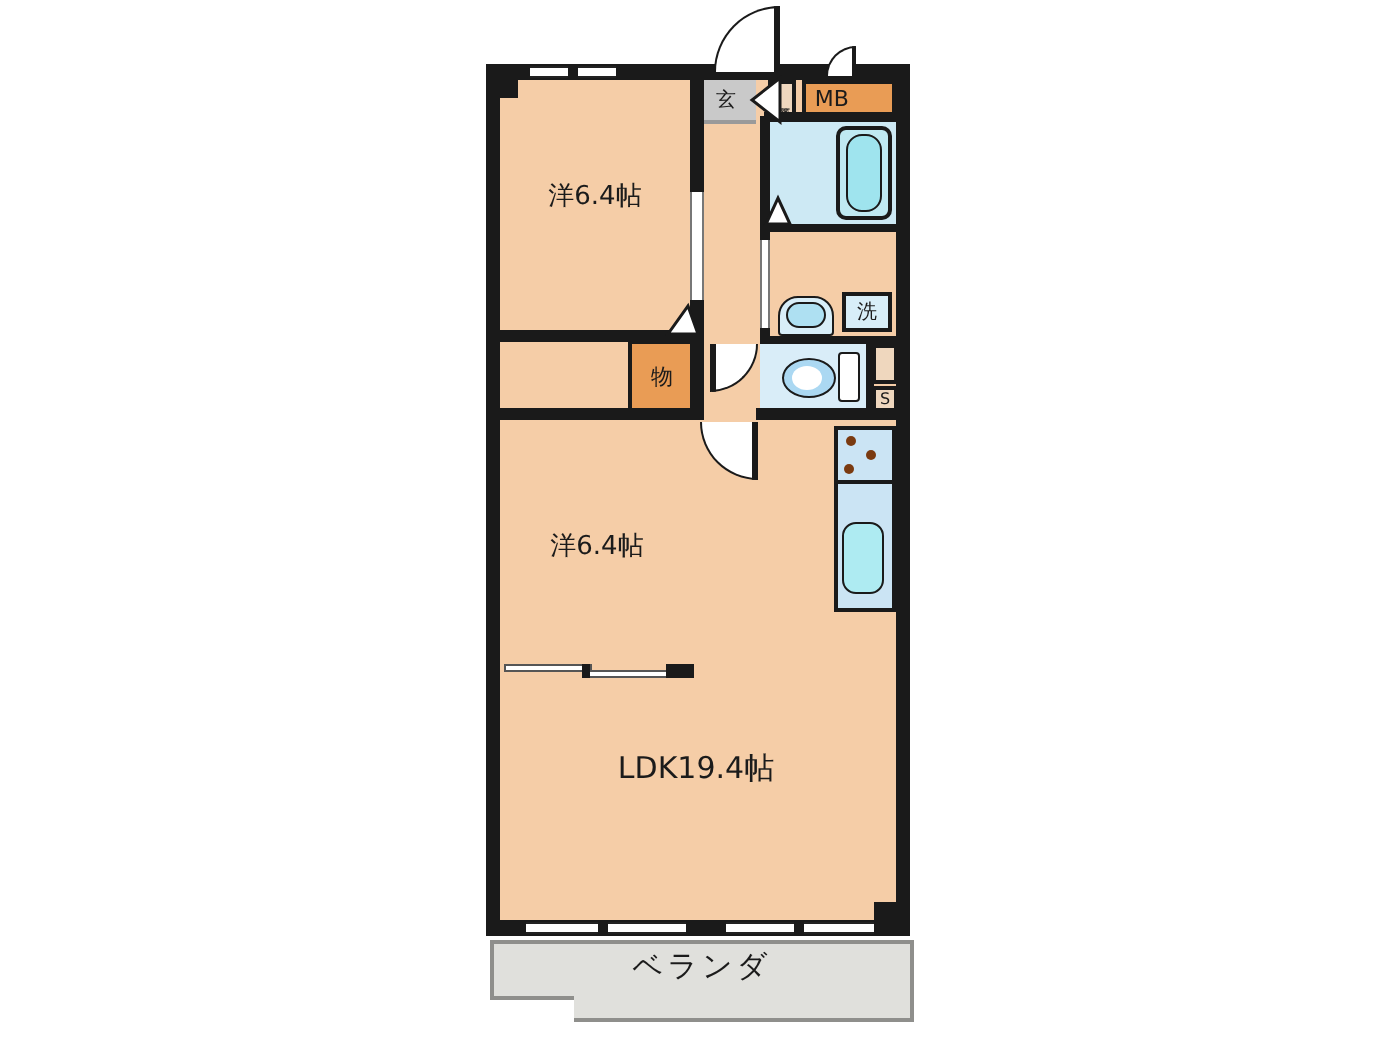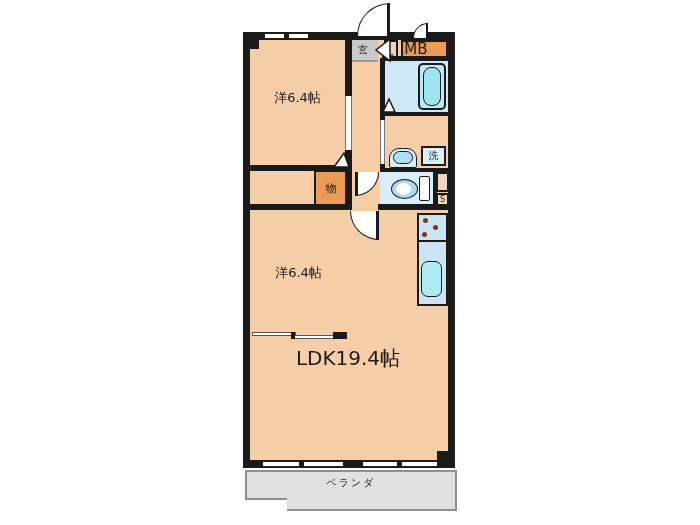--- a/index.html
+++ b/index.html
@@ -30,21 +30,21 @@
 
   <div class="abs" style="left:348px;top:40px;width:30px;height:22px;background:#c9c9c9;border-bottom:2px solid #9a9a9a;">
     <div class="lbl" style="width:100%;height:100%;font-size:10px;">玄</div>
   </div>
 
   <div class="abs beige" style="left:384px;top:40px;width:14px;height:19px;">
     <div class="lbl" style="width:100%;height:100%;font-size:5px;writing-mode:vertical-rl;line-height:1;">下駄箱</div>
   </div>
 
   <div class="abs orange" style="left:401px;top:40px;width:47px;height:18px;">
-    <div class="lbl" style="width:60%;height:100%;font-size:15px;text-align:center;">MB</div>
+    <div class="lbl" style="width:60%;height:100%;font-size:11px;text-align:center;">MB</div>
   </div>
 
   <div class="abs" style="left:389px;top:148px;width:28px;height:20px;background:#d8eef8;border:1.5px solid #1a1a1a;border-radius:10px 10px 2px 2px;"></div>
   <div class="abs" style="left:393px;top:151px;width:20px;height:13px;background:#aee0f2;border:1px solid #1a1a1a;border-radius:7px;"></div>
   <div class="abs" style="left:421px;top:146px;width:25px;height:20px;background:#d8eef8;border:2px solid #1a1a1a;">
     <div class="lbl" style="width:100%;height:100%;font-size:10px;">洗</div>
   </div>
 
   <div class="abs" style="left:380px;top:172px;width:53px;height:32px;background:#d9edf8;"></div>
   <div class="abs" style="left:419px;top:176px;width:11px;height:25px;background:#fff;border:1.5px solid #1a1a1a;border-radius:2px;"></div>
@@ -105,23 +105,23 @@
   <div class="abs arc" style="left:350px;top:211px;width:29px;height:29px;border-bottom-left-radius:100%;border-bottom:1.5px solid #1a1a1a;border-left:1.5px solid #1a1a1a;border-right:3px solid #1a1a1a;"></div>
 
   <svg class="abs" style="left:0;top:0;width:700px;height:525px;" viewBox="0 0 700 525">
     <polygon points="390,39 376,50 390,61" fill="#ffffff" stroke="#1a1a1a" stroke-width="1.5"></polygon>
     <polygon points="334,167 349,167 344,153" fill="#ffffff" stroke="#1a1a1a" stroke-width="1.5"></polygon>
     <polygon points="383,112 395,112 389,99" fill="#ffffff" stroke="#1a1a1a" stroke-width="1.5"></polygon>
   </svg>
 
   <div class="abs lbl" style="left:250px;top:88px;width:95px;height:20px;font-size:13px;">洋6.4帖</div>
   <div class="abs lbl" style="left:250px;top:263px;width:97px;height:20px;font-size:13px;">洋6.4帖</div>
-  <div class="abs lbl" style="left:278px;top:348px;width:140px;height:20px;font-size:20px;">LDK19.4帖</div>
+  <div class="abs lbl" style="left:278px;top:374px;width:140px;height:20px;font-size:15px;">LDK19.4帖</div>
 
   <div class="abs" style="left:245px;top:470px;width:212px;height:42px;">
     <div class="abs" style="left:0;top:0;width:212px;height:42px;background:#8f8f8c;
          clip-path:polygon(0px 0px,212px 0px,212px 41px,42px 41px,42px 30px,0px 30px);"></div>
     <div class="abs" style="left:2px;top:2px;width:208px;height:38px;background:#e0e0dc;
          clip-path:polygon(0px 0px,208px 0px,208px 37px,40px 37px,40px 26px,0px 26px);"></div>
-    <div class="abs lbl" style="left:0;top:5px;width:212px;height:16px;font-size:10px;letter-spacing:2px;">ベランダ</div>
+    <div class="abs lbl" style="left:0;top:5px;width:212px;height:16px;font-size:15px;letter-spacing:2px;">ベランダ</div>
   </div>
 
 </div>
 
 </body></html>

